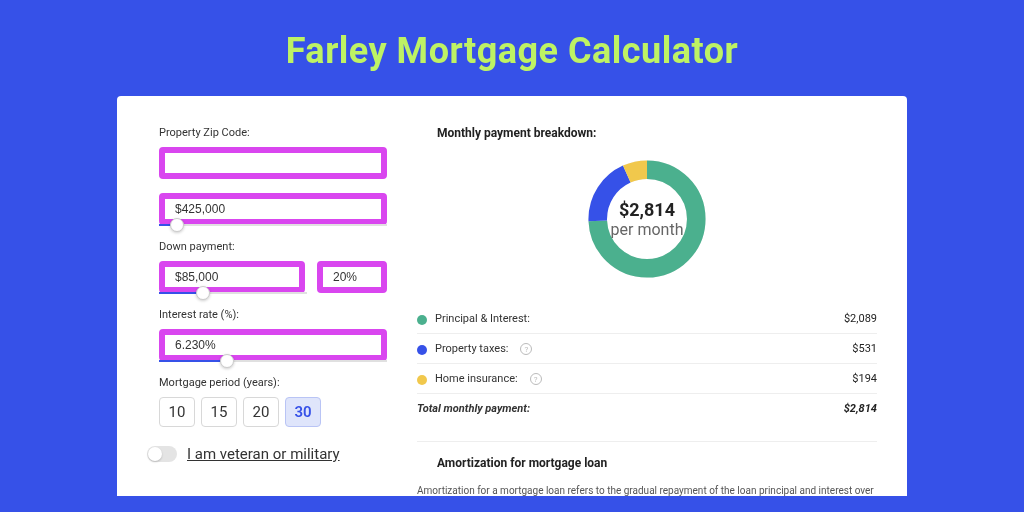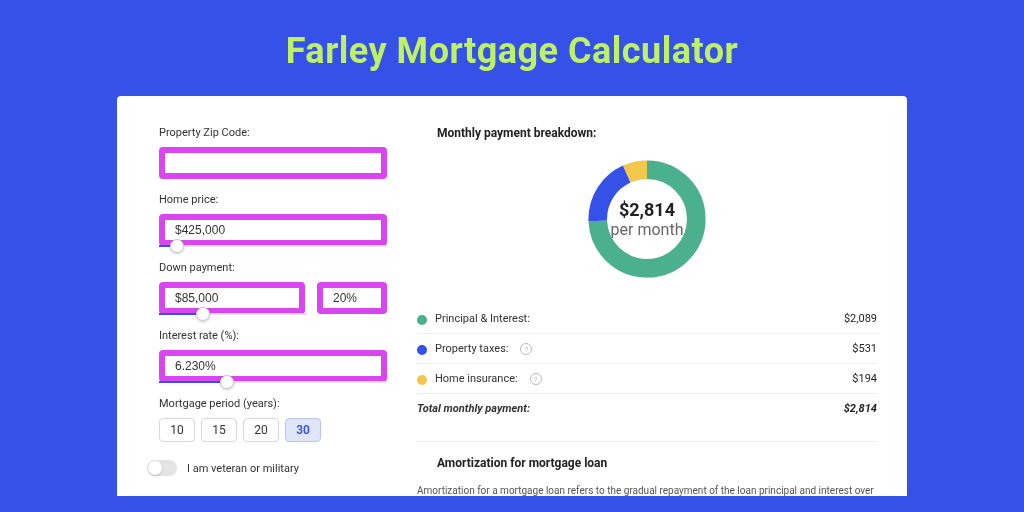--- a/index.html
+++ b/index.html
@@ -12,26 +12,26 @@
   .field-label { font-size: 11px; color: #333; margin-bottom: 8px; display: block; }
   .text-input { width: 100%; height: 32px; border: 6px solid #d946ef; border-radius: 4px; padding: 0 10px; font-size: 12px; color: #333; }
   .field { margin-bottom: 14px; position: relative; margin-left: 12px; }
   .dp-row { display: flex; gap: 12px; }
   .dp-row .text-input:first-child { flex: 1; }
   .dp-row .text-input:last-child { width: 70px; }
   .slider-track { position: relative; height: 2px; background: #e0e0e0; margin-top: -1px; }
   .slider-fill { position: absolute; left: 0; top: 0; height: 2px; background: #3651e8; }
   .slider-thumb { position: absolute; top: -6px; width: 14px; height: 14px; background: #fff; border: 1px solid #ccc; border-radius: 50%; box-shadow: 0 1px 3px rgba(0,0,0,0.2); transform: translateX(-50%); }
   .period-row { display: flex; gap: 6px; }
-  .period-btn { width: 36px; height: 24px; border: 1px solid #d8d8d8; border-radius: 4px; background: #fff; font-size: 12px; color: #333; display: flex; align-items: center; justify-content: center; cursor: pointer; }
+  .period-btn { width: 36px; height: 30px; border: 1px solid #d8d8d8; border-radius: 4px; background: #fff; font-size: 15px; color: #333; display: flex; align-items: center; justify-content: center; cursor: pointer; }
   .period-btn.active { background: #dfe5fb; border-color: #b9c4f5; color: #3651e8; font-weight: 600; }
   .toggle-row { display: flex; align-items: center; gap: 10px; margin-top: 18px; }
   .toggle { width: 30px; height: 16px; background: #e4e4e4; border-radius: 10px; position: relative; }
   .toggle-knob { position: absolute; left: 1px; top: 1px; width: 14px; height: 14px; background: #fff; border-radius: 50%; box-shadow: 0 1px 2px rgba(0,0,0,0.2); }
-  .toggle-label { font-size: 11px; color: #333; }
+  .toggle-label { font-size: 15px; color: #333; text-decoration: underline; }
   .breakdown-title, .amort-title { font-size: 12px; font-weight: 700; color: #222; margin-bottom: 14px; margin-left: 20px; }
   .donut-wrap { display: flex; justify-content: center; margin: 8px 0 20px; }
   .donut { position: relative; width: 130px; height: 130px; }
   .donut svg { width: 130px; height: 130px; transform: rotate(-90deg); }
   .donut-center { position: absolute; inset: 0; display: flex; flex-direction: column; align-items: center; justify-content: center; }
   .donut-amount { font-size: 18px; font-weight: 700; color: #222; }
   .donut-sub { font-size: 16px; color: #666; }
   .legend-row { display: flex; align-items: center; justify-content: space-between; padding: 8px 0; border-bottom: 1px solid #eee; font-size: 11px; color: #333; }
   .legend-row.total { font-weight: 700; border-bottom: none; font-style: italic; }
   .legend-left { display: flex; align-items: flex-end; gap: 8px; }
@@ -49,21 +49,20 @@
 <div class="card">
 
   <div class="left">
 
     <div class="field">
       <label class="field-label">Property Zip Code:</label>
       <input class="text-input" value="" style="">
     </div>
 
     <div class="field">
-      <label class="field-label">Home price:</label>
       <input class="text-input" value="$425,000" style="">
       <div class="slider-track">
         <div class="slider-fill" id="hp-fill" style="width: 8%;"></div>
         <div class="slider-thumb" id="hp-thumb" style="left: 8%;"></div>
       </div>
     </div>
 
     <div class="field">
       <label class="field-label">Down payment:</label>
       <div class="dp-row">

